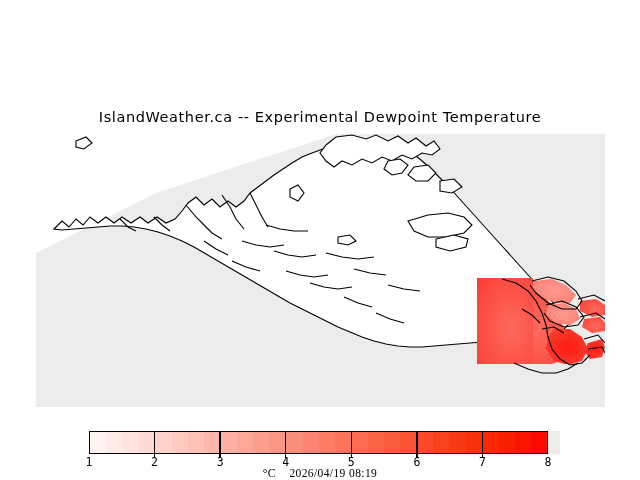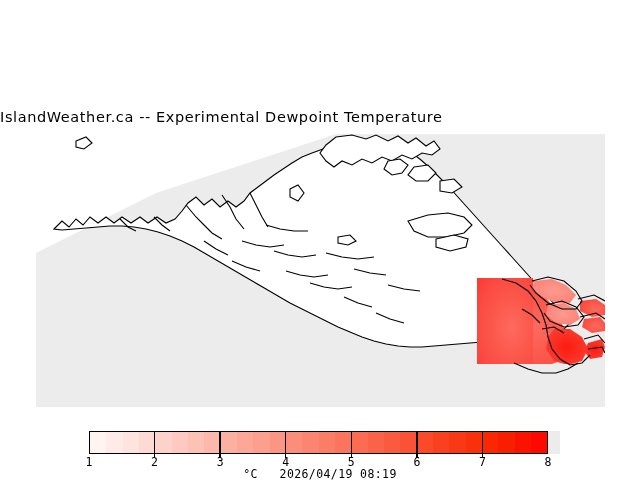--- a/index.html
+++ b/index.html
@@ -2,41 +2,41 @@
 <html><head>
 <meta charset="utf-8">
 <style>
   html,body{margin:0;padding:0;background:#ffffff;}
   body{width:640px;height:480px;position:relative;overflow:hidden;
        font-family:"DejaVu Sans Mono","Liberation Mono",monospace;}
 
   #stage{position:absolute;left:0;top:0;width:640px;height:480px;background:#ffffff;}
 
   
-  #title{position:absolute;left:0;top:109px;width:640px;text-align:left;
+  #title{position:absolute;left:0;top:109px;width:640px;text-align:center;
          font-family:"DejaVu Sans","Liberation Sans",sans-serif;
          font-size:14.5px;letter-spacing:0.6px;color:#000;white-space:nowrap;}
 
   
   #map-panel{position:absolute;left:36px;top:133px;width:569px;height:274px;}
   #map-svg{display:block;width:569px;height:274px;}
 
   
   #cbar-wrap{position:absolute;left:89px;top:431px;width:459px;height:23px;}
   #cbar-gray{position:absolute;left:548px;top:431px;width:12px;height:23px;background:#ececec;}
   #cbar{position:absolute;left:0;top:0;width:100%;height:100%;display:flex;
         border:1.4px solid #000;box-sizing:border-box;}
   #cbar .seg{flex:1 1 0;height:100%;}
   #cbar-ticks{position:absolute;left:89px;top:431px;width:459px;height:27px;pointer-events:none;}
   #cbar-ticks .tk{position:absolute;top:0;width:1.4px;height:27px;background:#000;}
   #cbar-labels{position:absolute;left:0;top:455px;width:640px;height:14px;}
   #cbar-labels .lb{position:absolute;top:0;transform:translateX(-50%);
                    font-size:11.5px;color:#000;line-height:14px;}
   #cbar-caption{position:absolute;left:0;top:467px;width:640px;text-align:center;
-                font-size:11.5px;color:#000;letter-spacing:0.4px;}
+                font-size:11.5px;color:#000;letter-spacing:0.4px;font-family:Liberation Serif, serif;}
   #cbar-caption .sp{display:inline-block;width:7px;}
 </style>
 </head>
 <body>
 
 <div id="stage">
 
   <div id="title">IslandWeather.ca -- Experimental Dewpoint Temperature</div>
 
   <div id="map-panel">

